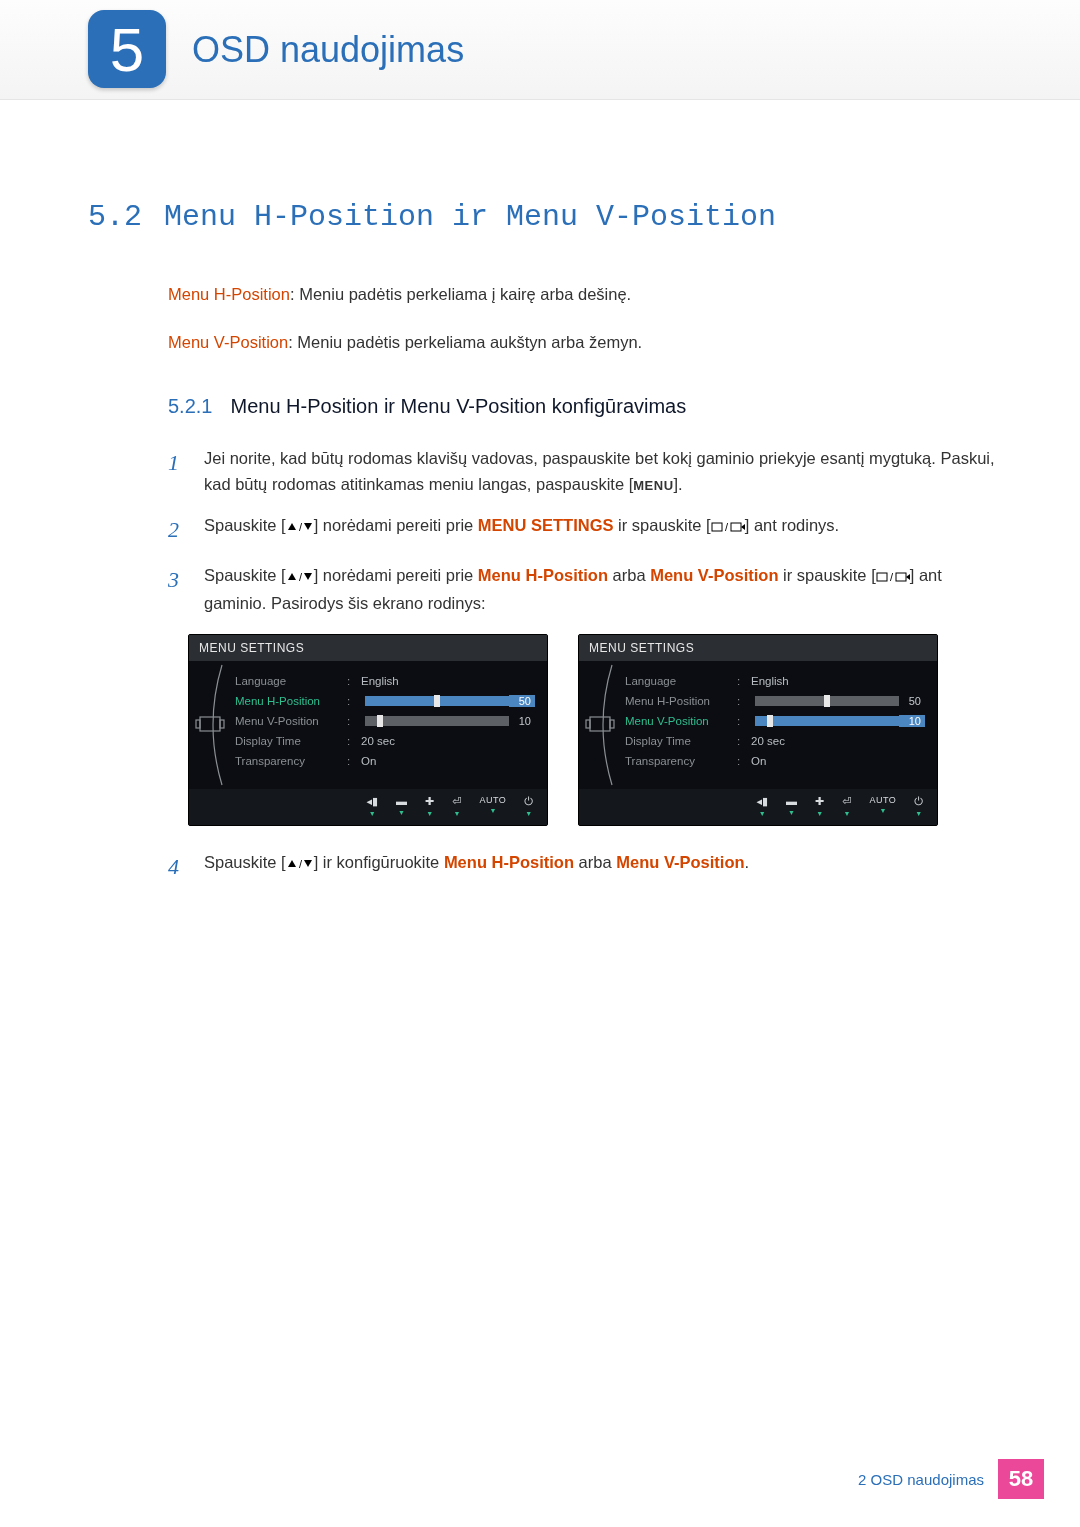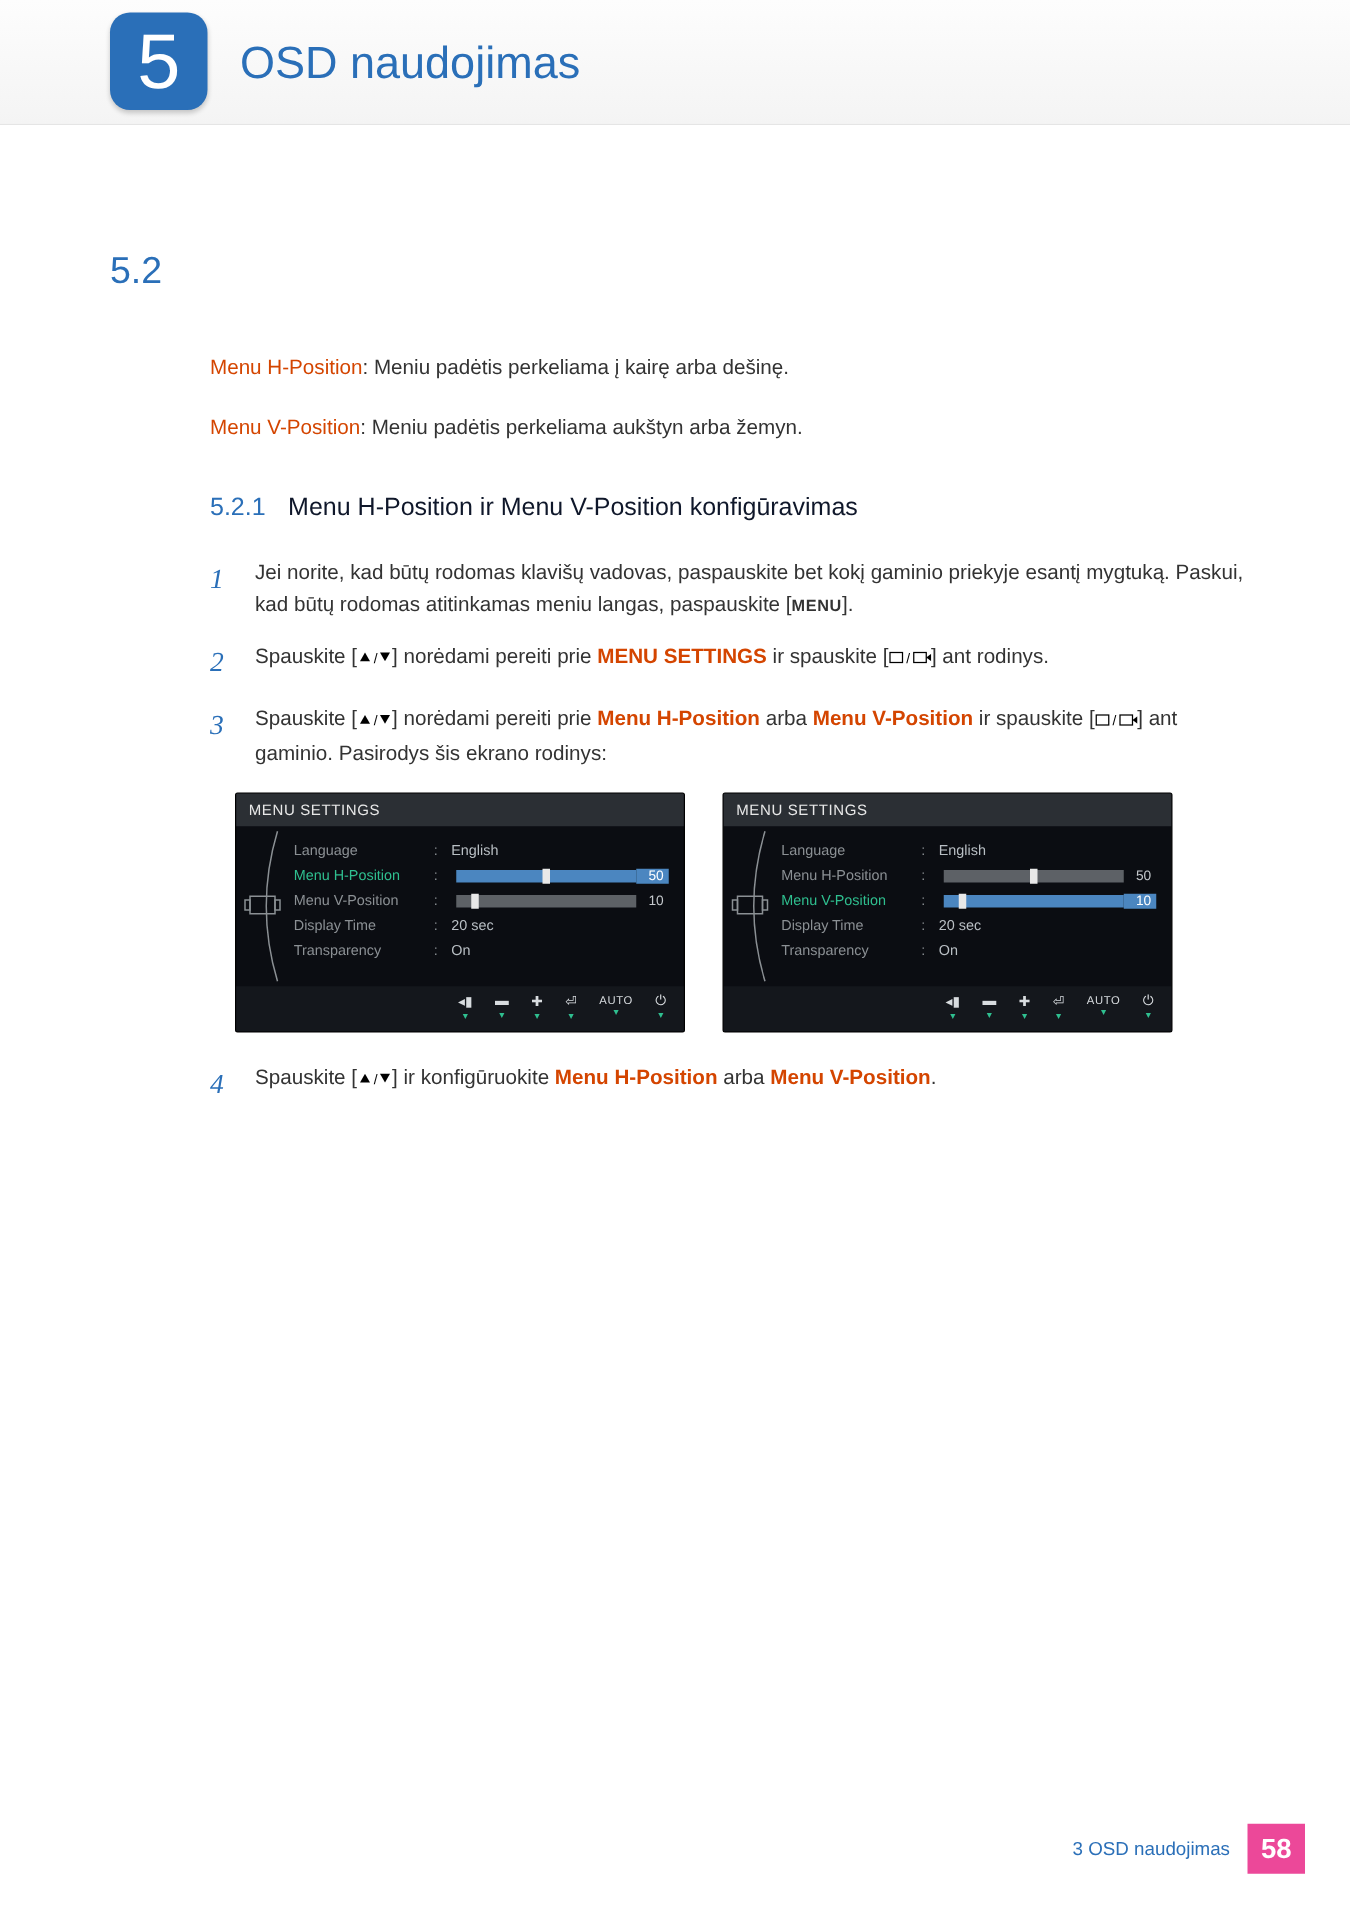--- a/index.html
+++ b/index.html
@@ -37,21 +37,21 @@
   }
   .chapter-title {
     font-size: 36px;
     color: #2a6fb8;
     margin-left: 100px;
     font-weight: normal;
   }
   .content {
     padding: 100px 84px 0 88px;
   }
-  .sec-row { display: flex; gap: 22px; margin-bottom: 48px; }
+  .sec-row { display: flex; gap: 22px; margin-bottom: 48px; font-family: Liberation Mono, monospace; }
   .sec-num { font-size: 30px; color: #2a6fb8; font-weight: normal; }
   .sec-title { font-size: 30px; color: #2a6fb8; font-weight: normal; }
   .body-text { font-size: 16.5px; line-height: 1.55; margin-left: 80px; }
   .def-row { margin-bottom: 22px; }
   .def-label { color: #d44500; }
   .subsec-row { display: flex; gap: 18px; margin: 40px 0 28px 80px; text-align: center; }
   .subsec-num { font-size: 20px; color: #2a6fb8; }
   .subsec-title { font-size: 20px; color: #0f172a; }
   .step { display: flex; gap: 18px; margin-left: 80px; margin-bottom: 16px; font-size: 16.5px; line-height: 1.55; }
   .step-num { color: #2a6fb8; font-style: italic; font-size: 22px; min-width: 18px; font-family: "Times New Roman", serif; }
@@ -150,20 +150,21 @@
 
 <div class="header-bar">
   <div class="chapter-badge">5</div>
   <div class="chapter-title">OSD naudojimas</div>
 </div>
 
 <div class="content">
 
   <div class="sec-row">
     <div class="sec-num">5.2</div>
+    <div class="sec-title">Menu H-Position ir Menu V-Position</div>
   </div>
 
   <div class="body-text def-row">
     <span class="def-label">Menu H-Position</span><span>: Meniu padėtis perkeliama į kairę arba dešinę.</span>
   </div>
   <div class="body-text def-row">
     <span class="def-label">Menu V-Position</span><span>: Meniu padėtis perkeliama aukštyn arba žemyn.</span>
   </div>
 
   <div class="subsec-row">
@@ -380,15 +381,15 @@
             <polygon points="6,2 10,9 2,9" fill="#000"></polygon>
             <text x="13" y="10" font-size="11">/</text>
             <polygon points="22,9 26,2 18,2" fill="#000"></polygon>
           </svg></span><span>] ir konfigūruokite </span><span class="emph">Menu H-Position</span><span> arba </span><span class="emph">Menu V-Position</span><span>.</span>
     </div>
   </div>
 
 </div>
 
 <div class="footer">
-  <div class="footer-text">3 OSD naudojimas</div>
+  <div class="footer-text">2 OSD naudojimas</div>
   <div class="footer-page">58</div>
 </div>
 
 </body></html>

